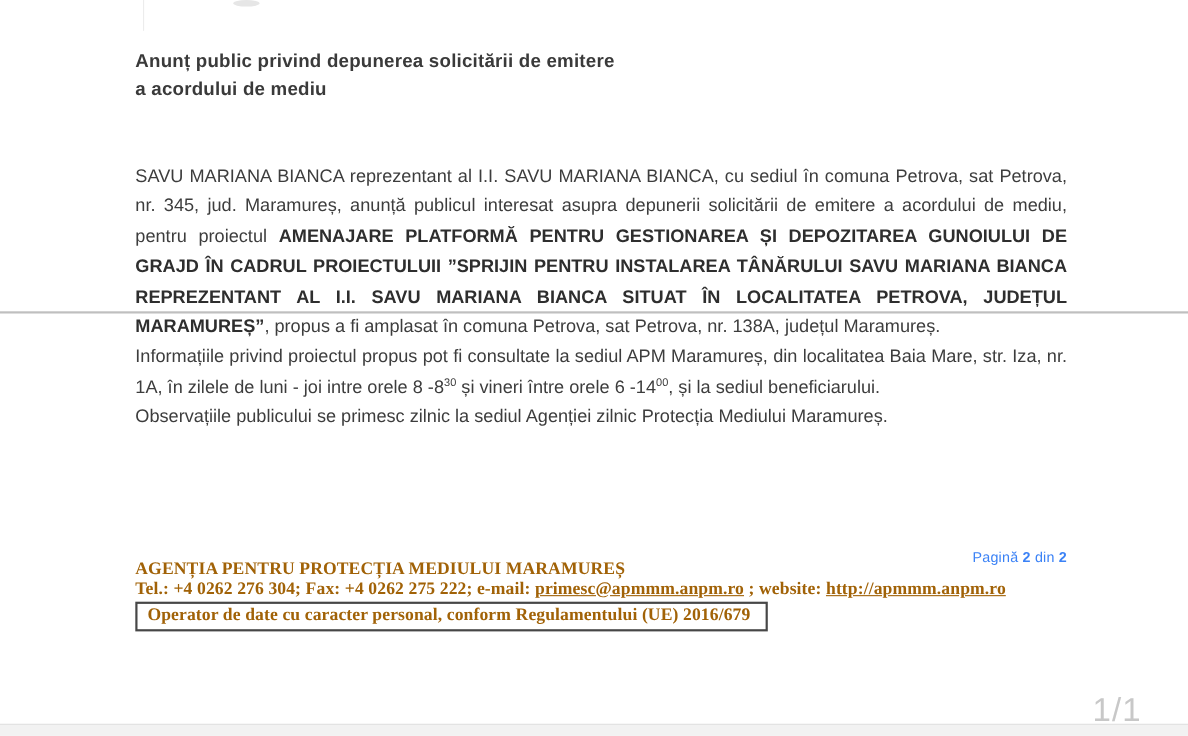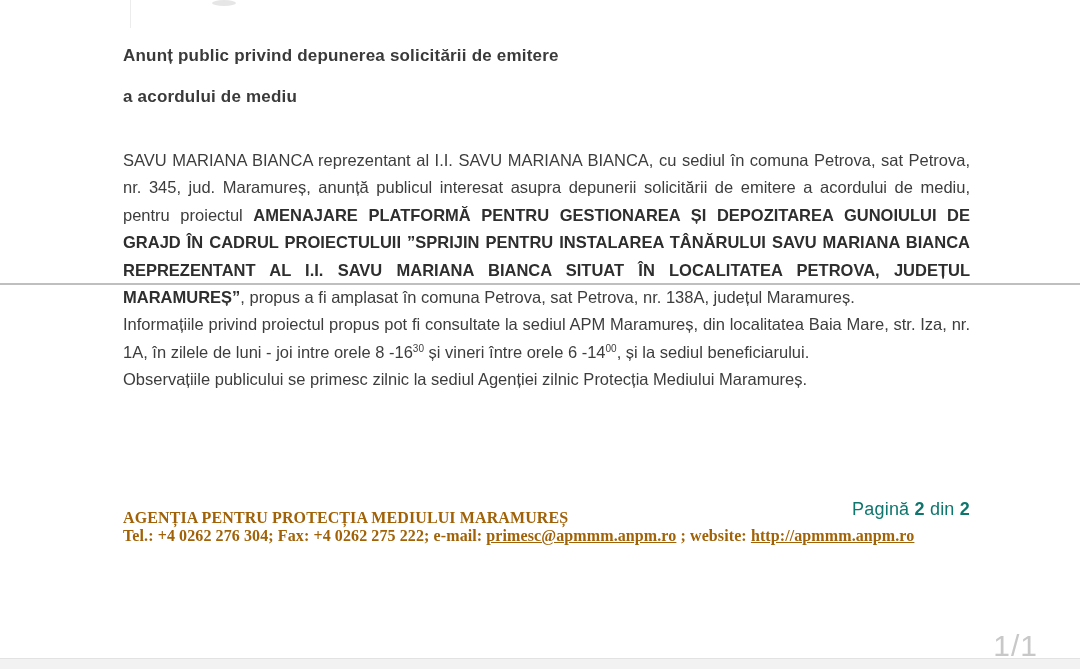--- a/index.html
+++ b/index.html
@@ -26,36 +26,36 @@
     background: #a9a9a9; opacity: 0.75;
   }
 
   
   .doc-title {
     position: absolute; left: 123px; right: 110px; top: 46px;
     text-align: left; font-weight: bold; font-size: 17px;
     color: #3a3a3a; letter-spacing: 0.2px;
   }
   .title-line { line-height: 20px; }
-  .title-line + .title-line { margin-top: 21px; }
+  .title-line + .title-line { margin-top: 5px; }
 
   
   .doc-body {
     position: absolute; left: 123px; right: 110px; top: 147px;
     font-size: 16.5px; line-height: 27.4px;
     color: #3d3d3d; text-align: justify;
   }
   .doc-body p { margin: 0; }
   .doc-body .b { font-weight: bold; color: #2e2e2e; }
   .doc-body sup { font-size: 10px; line-height: 0; }
 
   
   .page-label {
     position: absolute; top: 499px; right: 110px;
-    font-size: 18px; color: #0f766e; letter-spacing: 0.2px;
+    font-size: 13px; color: #3b82f6; letter-spacing: 0.2px;
   }
   .page-label .b { font-weight: bold; }
   .footer {
     position: absolute; left: 123px; top: 509px; right: 80px;
     font-size: 16px; font-weight: bold; color: #a16207;
     line-height: 17.5px; letter-spacing: 0.1px; font-family: Liberation Serif, serif;
   }
   .footer .u { text-decoration: underline; }
   .gdpr-box {
     display: inline-block; box-sizing: border-box;
@@ -82,29 +82,32 @@
   <div class="smudge"></div>
   <div class="edge-line"></div>
 
   <div class="doc-title">
     <div class="title-line">Anunț public privind depunerea solicitării de emitere</div>
     <div class="title-line">a acordului de mediu</div>
   </div>
 
   <div class="doc-body">
     <p><span>SAVU MARIANA BIANCA reprezentant al I.I. SAVU MARIANA BIANCA, cu sediul în comuna Petrova, sat Petrova, nr. 345, jud. Maramureș, anunță publicul interesat asupra depunerii solicitării de emitere a acordului de mediu, pentru proiectul </span><span class="b">AMENAJARE PLATFORMĂ PENTRU GESTIONAREA ȘI DEPOZITAREA GUNOIULUI DE GRAJD ÎN CADRUL PROIECTULUII ”SPRIJIN PENTRU INSTALAREA TÂNĂRULUI SAVU MARIANA BIANCA REPREZENTANT AL I.I. SAVU MARIANA BIANCA SITUAT ÎN LOCALITATEA PETROVA, JUDEȚUL MARAMUREȘ”</span><span>, propus a fi amplasat în comuna Petrova, sat Petrova, nr. 138A, județul Maramureș.</span></p>
-    <p><span>Informațiile privind proiectul propus pot fi consultate la sediul APM Maramureș, din localitatea Baia Mare, str. Iza, nr. 1A, în zilele de luni - joi intre orele 8 -16</span><sup>30</sup><span> și vineri între orele 6 -14</span><sup>00</sup><span>, și la sediul beneficiarului.</span></p>
+    <p><span>Informațiile privind proiectul propus pot fi consultate la sediul APM Maramureș, din localitatea Baia Mare, str. Iza, nr. 1A, în zilele de luni - joi intre orele 8 -8</span><sup>30</sup><span> și vineri între orele 6 -14</span><sup>00</sup><span>, și la sediul beneficiarului.</span></p>
     <p><span>Observațiile publicului se primesc zilnic la sediul Agenției zilnic Protecția Mediului  Maramureș.</span></p>
   </div>
 
   <div class="artifact-line"></div>
 
   <div class="page-label"><span>Pagină </span><span class="b">2</span><span> din </span><span class="b">2</span></div>
 
   <div class="footer">
     <div>AGENȚIA PENTRU PROTECȚIA MEDIULUI MARAMUREȘ</div>
     <div><span>Tel.: +4 0262 276 304;  Fax: +4 0262 275 222; e-mail: </span><span class="u">primesc@apmmm.anpm.ro</span><span> ; website: </span><span class="u">http://apmmm.anpm.ro</span></div>
+    <div class="gdpr-box">
+      <span>Operator de date cu caracter personal, conform Regulamentului (UE) 2016/679</span>
+    </div>
   </div>
 
 </div>
 
 <div class="viewer-strip"></div>
 <div class="page-indicator">1/1</div>
 
 </body></html>

